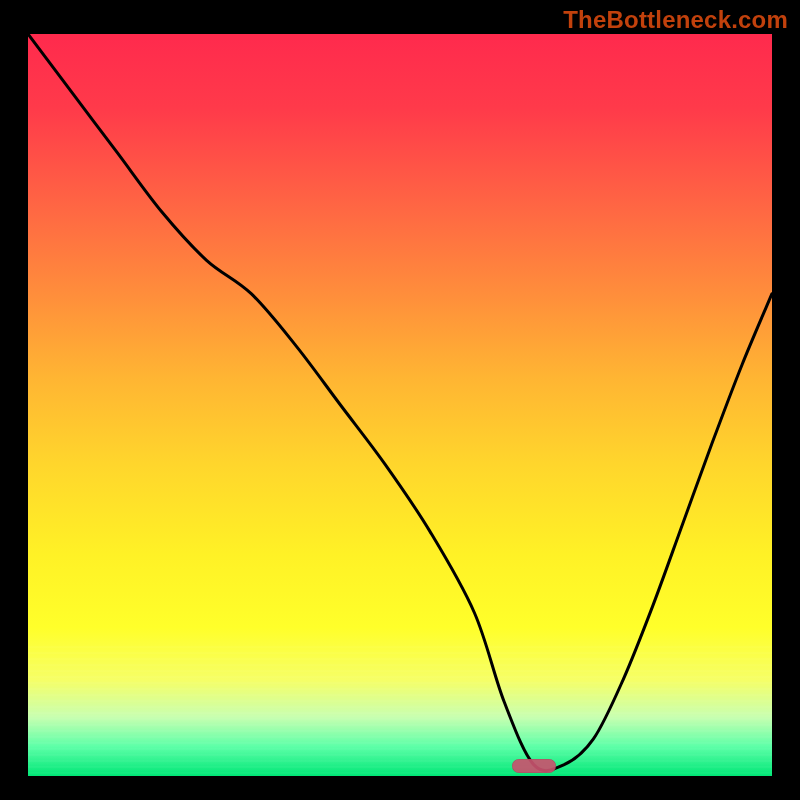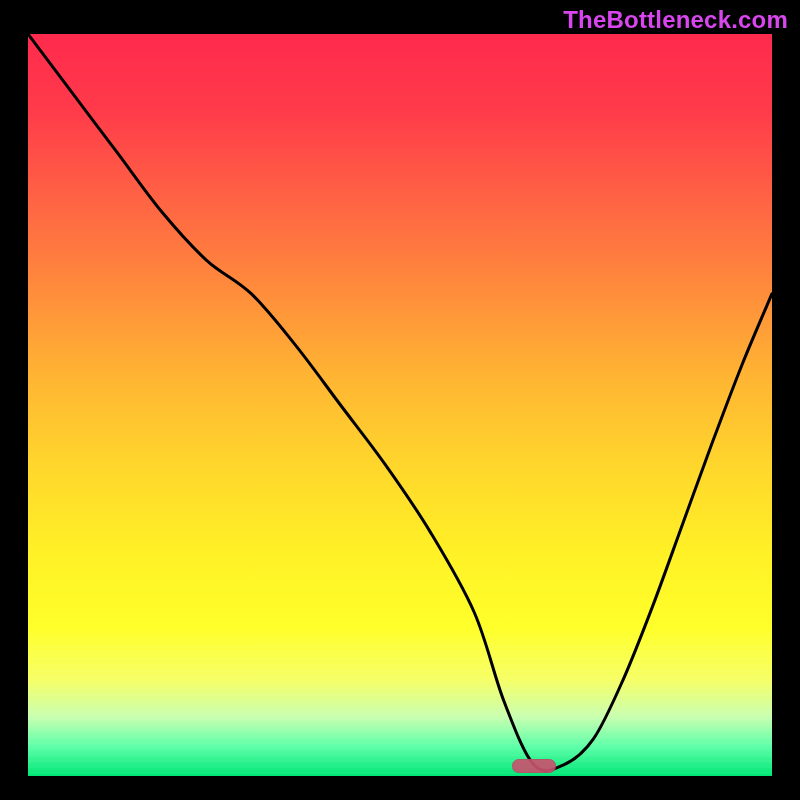--- a/index.html
+++ b/index.html
@@ -18,21 +18,21 @@
     height: 800px;
     background: #000;
   }
   .watermark {
     position: absolute;
     top: 6px;
     right: 12px;
     font-family: Arial, Helvetica, sans-serif;
     font-size: 24px;
     font-weight: 600;
-    color: #d946ef;
+    color: #c2410c;
     letter-spacing: 0.2px;
     user-select: none;
   }
   .plot {
     position: absolute;
     left: 28px;
     top: 34px;
     width: 744px;
     height: 742px;
     overflow: hidden;

